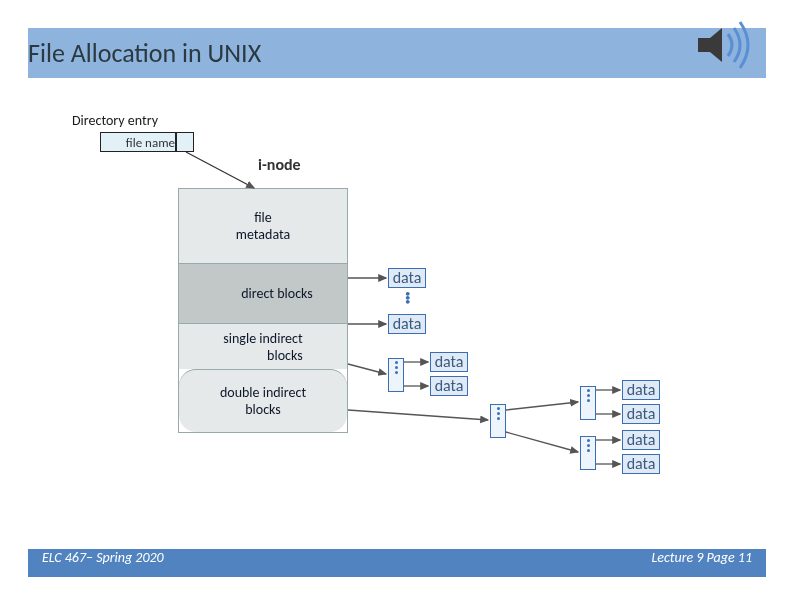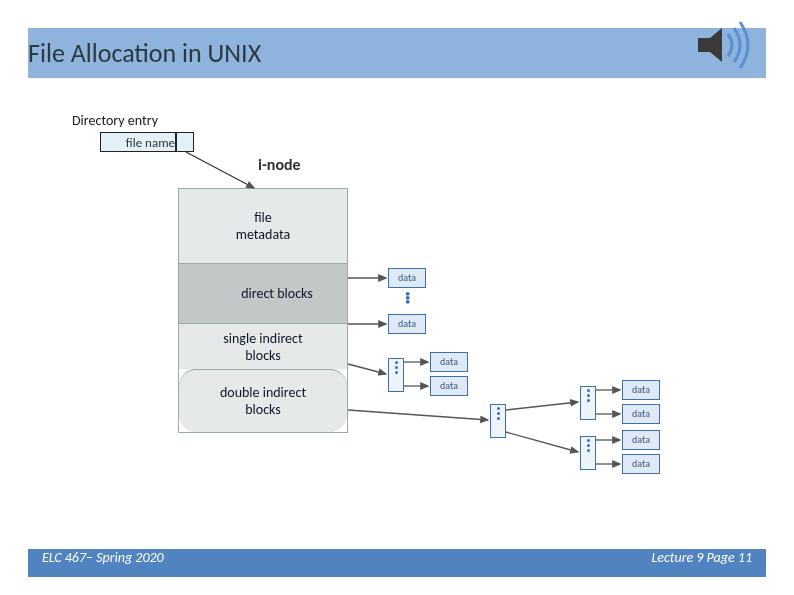--- a/index.html
+++ b/index.html
@@ -14,21 +14,21 @@
   .filename-box { position:absolute; left:100px; top:132px; width:76px; height:20px; border:1px solid #222; background:#e2f1f7; text-align:right; font-size:13px; line-height:20px; }
   .ptr-box { position:absolute; left:176px; top:132px; width:18px; height:20px; border:1px solid #222; background:#e2f1f7; }
   .inode-label { position:absolute; left:258px; top:155px; font-weight:700; font-size:16px; }
   .inode-struct { position:absolute; left:178px; top:188px; width:170px; border:1px solid #9aa; }
   .inode-struct div { border-top:1px solid #9aa; display:flex; align-items:center; justify-content:center; font-size:14px; color:#0f172a; }
   .inode-struct div:first-child { border-top:none; }
   .cell-meta { height:74px; background:#e5e9ea; }
   .cell-direct { height:60px; background:#c2c7c8;padding-left:28px; }
   .cell-single { height:46px; background:#e5e9ea; }
   .cell-double { height:63px; background:#e5e9ea;border-radius:17px; }
-  .data-box { position:absolute; width:38px; height:20px; border:1.5px solid #3a6fb5; background:#dfeaf6; text-align:center; font-size:10px; line-height:18px; color:#3a5a80; }
+  .data-box { position:absolute; width:38px; height:20px; border:1.5px solid #3a6fb5; background:#dfeaf6; text-align:center; font-size:16px; line-height:18px; color:#3a5a80; }
   .ptr-table { position:absolute; width:16px; border:1.5px solid #3a6fb5; background:#eef4fb; }
   .ptr-table .dot { height:3px; background:#3a6fb5; margin:2px auto; width:3px; border-radius:50%; }
   svg.arrows { position:absolute; left:0; top:0; pointer-events:none; }
 </style>
 </head>
 <body>
 
 <div class="slide">
 
   <div class="title-bar">
@@ -49,21 +49,21 @@
 
   <div class="inode-struct">
     <div class="cell-meta">
         <span style="white-space:pre-line;text-align:center">file
 metadata</span>
       </div>
     <div class="cell-direct">
         <span>direct blocks</span>
       </div>
     <div class="cell-single">
-        <span style="white-space:pre-line;text-align:center">single indirect
+        <span style="white-space:pre-line;text-align:right">single indirect
 blocks</span>
       </div>
     <div class="cell-double">
         <span style="white-space:pre-line;text-align:center">double indirect
 blocks</span>
       </div>
   </div>
 
   <div class="data-box" style="left:388px;top:268px">data</div>
   <div class="data-box" style="left:388px;top:314px">data</div>

